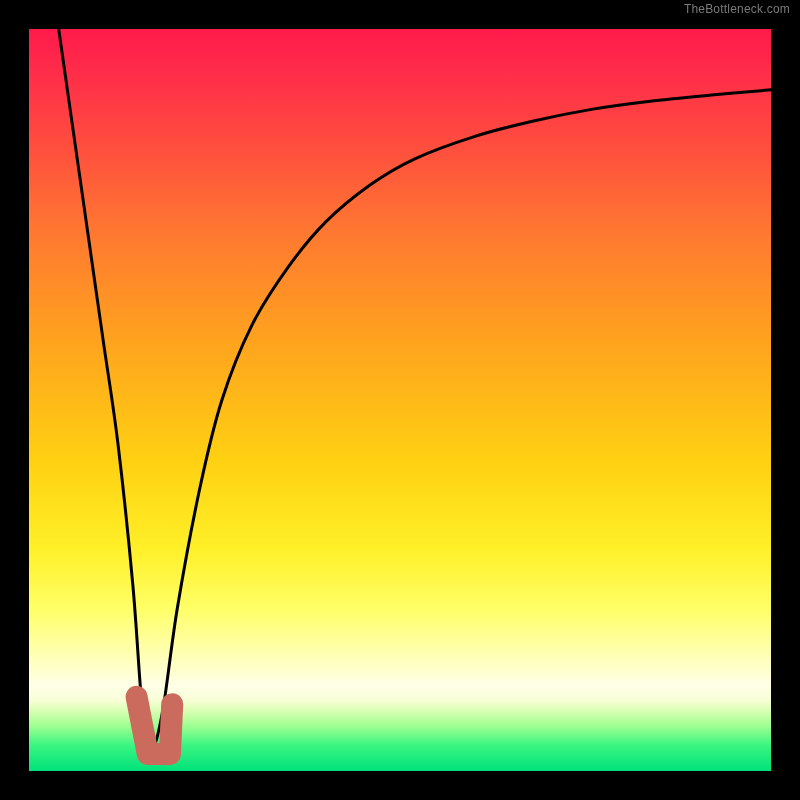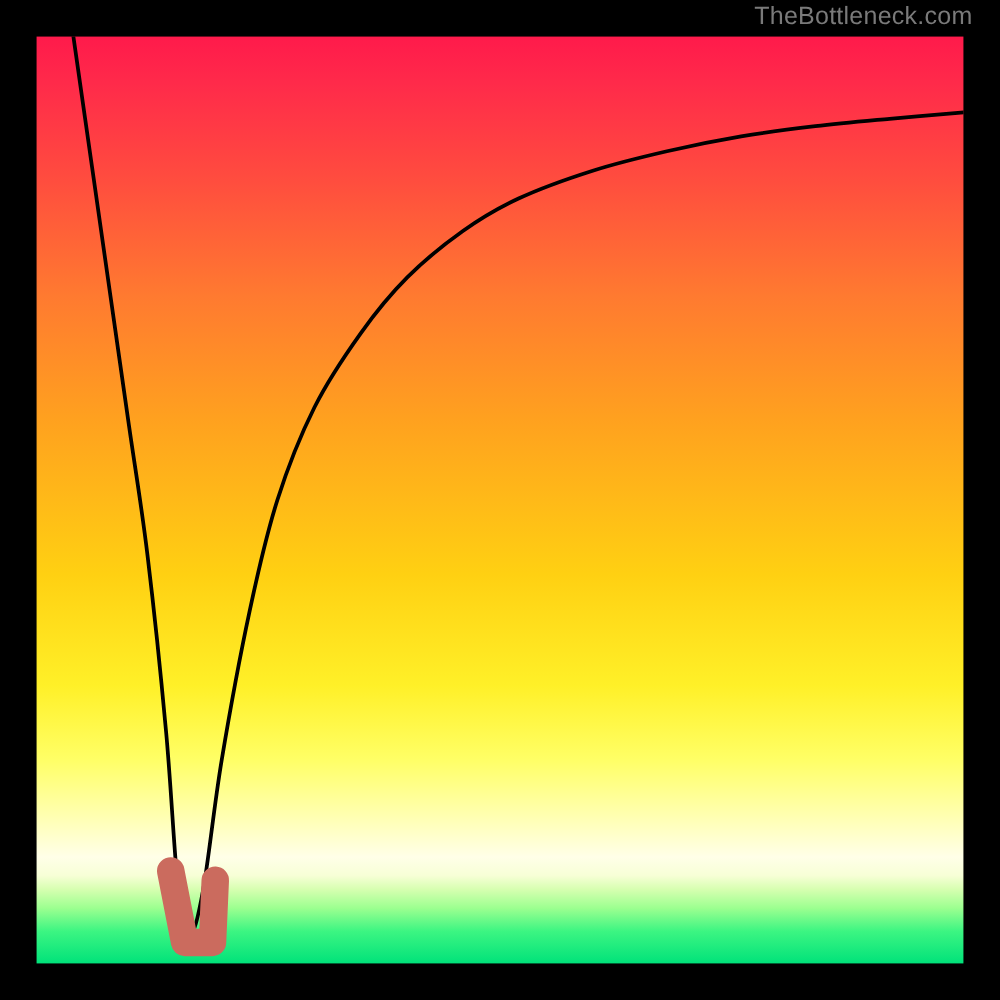--- a/index.html
+++ b/index.html
@@ -15,23 +15,23 @@
     position: absolute;
     left: 0;
     top: 0;
     width: 800px;
     height: 800px;
     background: #000;
   }
   .watermark {
     position: absolute;
     top: 2px;
-    right: 22px;
+    right: 10px;
     color: #7a7a7a;
-    font-size: 20px;
+    font-size: 12px;
     font-weight: 500;
     letter-spacing: 0.2px;
     user-select: none;
   }
   .plot-area {
     position: absolute;
     left: 29px;
     top: 29px;
     width: 742px;
     height: 742px;

